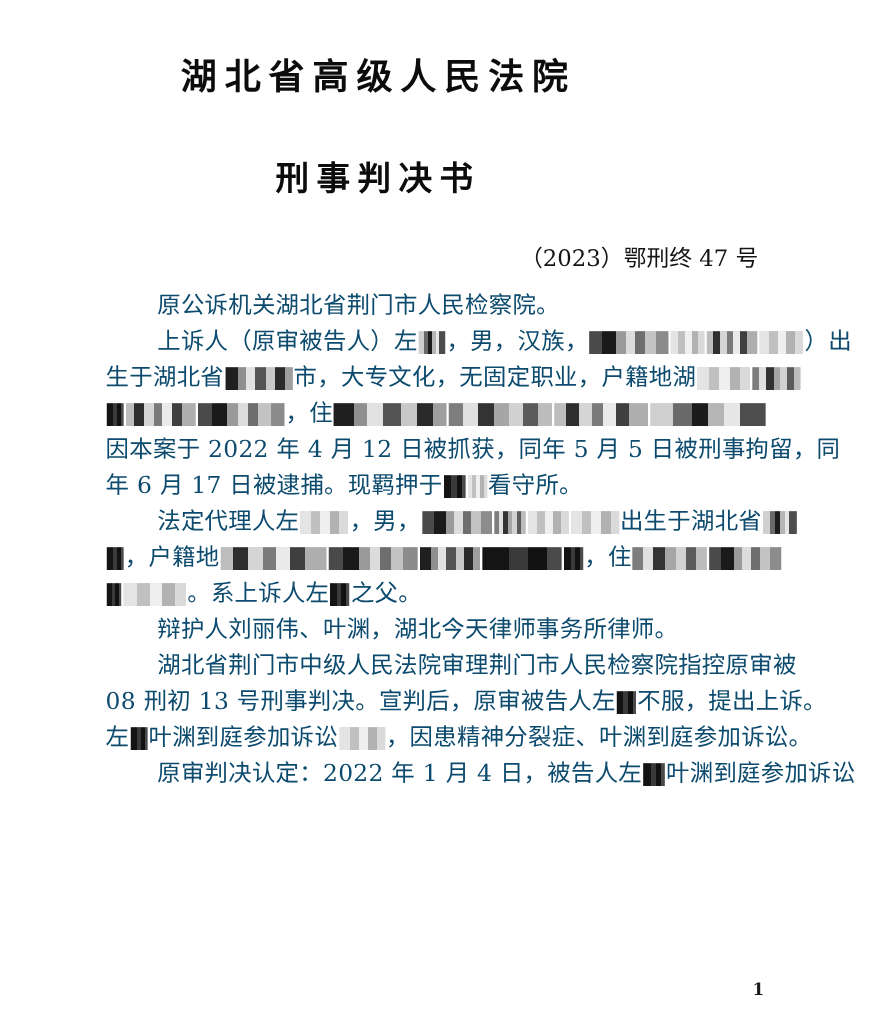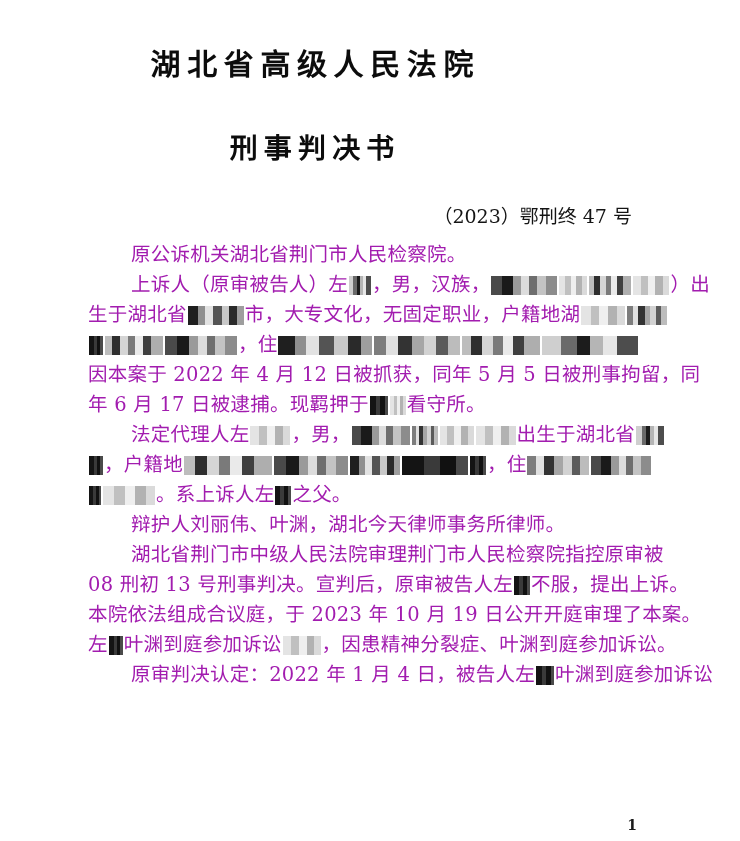--- a/index.html
+++ b/index.html
@@ -68,21 +68,21 @@
     position: absolute;
     top: 240px;
     left: 88px;
     width: 556px;
   }
   .line {
     position: relative;
     height: 30px;
     font-size: 19.5px;
     line-height: 30px;
-    color: #a21caf;
+    color: #0c4a6e;
     white-space: nowrap;
     letter-spacing: 0.012em;
   }
   .line.indent {
     padding-left: 43px;
   }
   .line .txt {
     display: inline;
     vertical-align: baseline;
   }
@@ -216,23 +216,20 @@
 
     <div class="line indent">
       <span class="txt">湖北省荆门市中级人民法院审理荆门市人民检察院指控原审被</span>
     </div>
 
 
     <div class="line">
       <span class="txt">08 刑初 13 号刑事判决。宣判后，原审被告人左</span><span class="redact r-dark" style="width:16px;"></span><span class="txt">不服，提出上诉。</span>
     </div>
 
-    <div class="line">
-      <span class="txt">本院依法组成合议庭，于 2023 年 10 月 19 日公开开庭审理了本案。</span>
-    </div>
 
 
     <div class="line">
       <span class="txt">左</span><span class="redact r-dark" style="width:14px;"></span><span class="txt">叶渊到庭参加诉讼</span><span class="redact r-light" style="width:38px;"></span><span class="txt">，因患精神分裂症、叶渊到庭参加诉讼。</span>
     </div>
 
 
     <div class="line indent">
       <span class="txt">原审判决认定：2022 年 1 月 4 日，被告人左</span><span class="redact r-dark" style="width:18px;"></span><span class="txt">叶渊到庭参加诉讼</span>
     </div>

